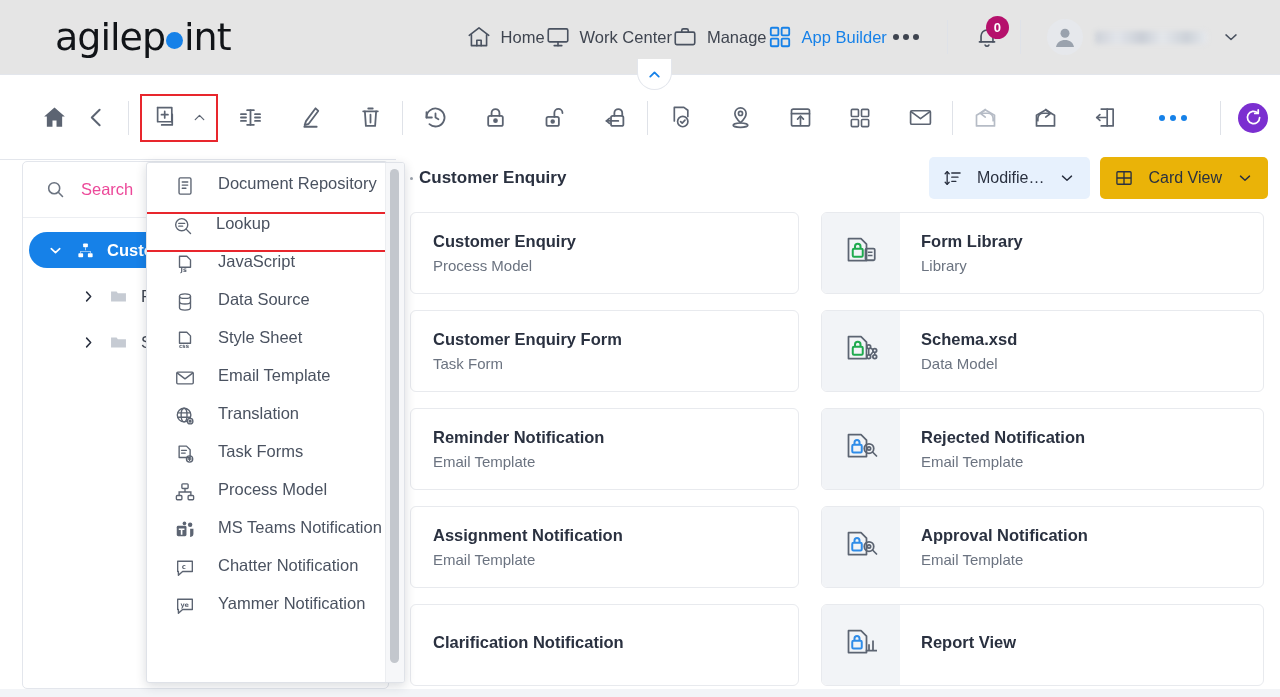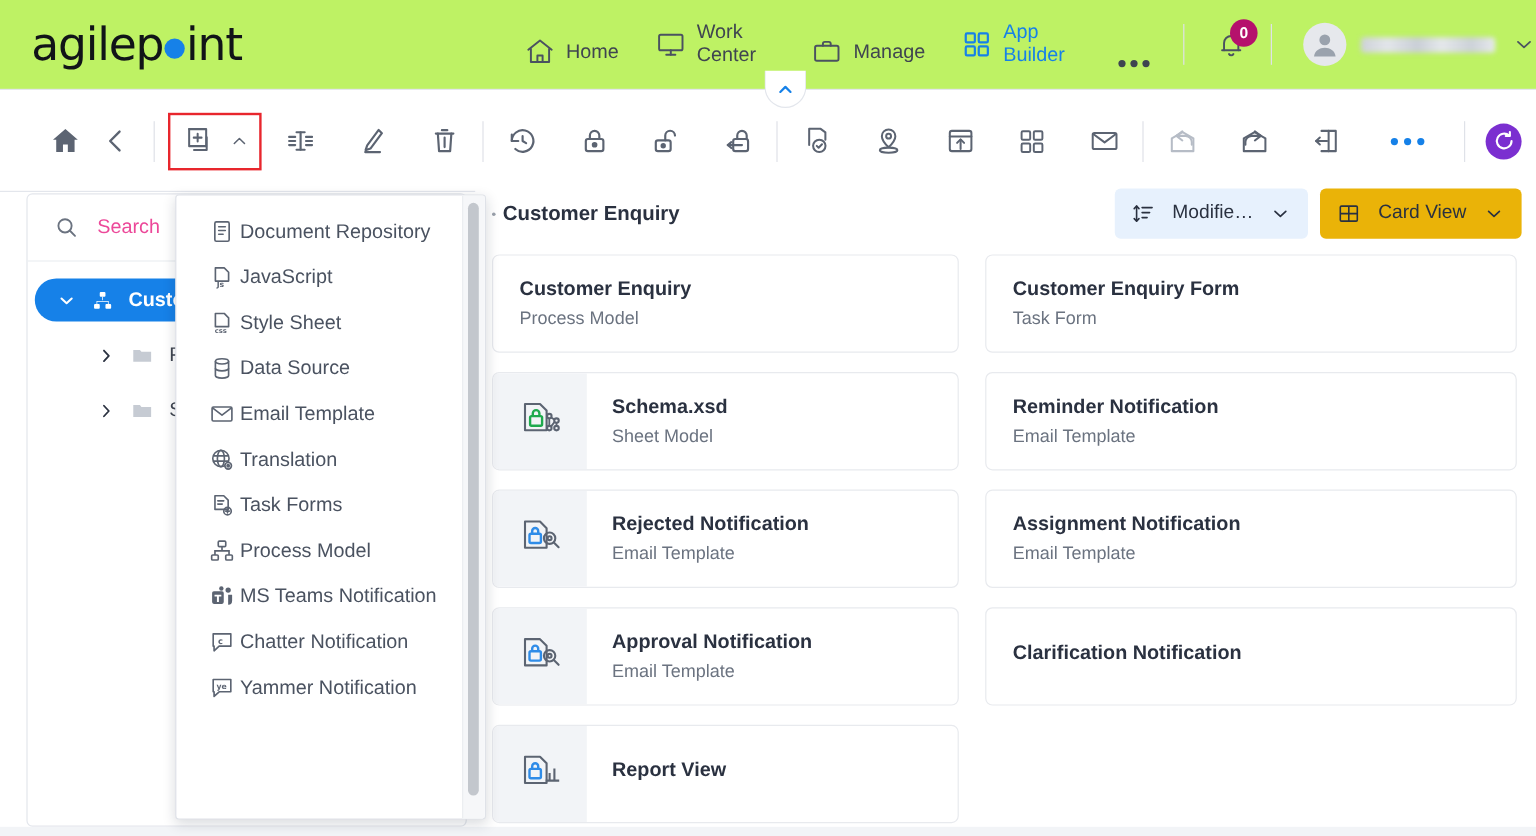--- a/index.html
+++ b/index.html
@@ -5,34 +5,34 @@
   * { box-sizing: border-box; margin: 0; padding: 0; }
   html, body {
     width: 1280px; height: 697px;
     font-family: "Liberation Sans", sans-serif;
     background: #ffffff; overflow: hidden;
   }
 
   
   .topnav {
     position: absolute; top: 0; left: 0; width: 1280px; height: 75px;
-    background: #bef264; border-bottom: 1px solid #e3e6ec;
-    display: flex; align-items: center;
+    background: #e5e5e5; border-bottom: 1px solid #e3e6ec;
+    display: flex; align-items: center; padding-left: 29px;
   }
   .logo { margin-left: 26px; display: flex; align-items: baseline; }
   .logo-text {
     font-size: 38px; letter-spacing: -1px; color: #111418;
     font-family: "DejaVu Sans", sans-serif; font-weight: 400;
   }
   .logo-dot {
     display: inline-block; width: 17px; height: 17px; border-radius: 50%;
     background: #1681e8; margin: 0 1px; position: relative; top: -1px;
   }
 
-  .navitems { display: flex; align-items: flex-end; margin-left: 235px; gap: 30px; }
+  .navitems { display: flex; align-items: center; margin-left: 235px; }
   .navitem { display: flex; align-items: center; gap: 9px; cursor: pointer; }
   .navitem .lbl { font-size: 16.5px; color: #3f4550; }
   .navitem.active .lbl { color: #1681e8; }
   .navicon { width: 26px; height: 26px; display: block; }
 
   .dots-btn { display: flex; gap: 4px; align-items: center; cursor: pointer; margin-left: 6px;}
   .dots-btn i { width: 6px; height: 6px; border-radius: 50%; background: #3f4550; display: block; }
 
   .nav-sep { width: 1px; height: 34px; background: #dfe2e8; margin-left: 28px; }
 
@@ -148,21 +148,21 @@
   .card-sub { font-size: 15px; color: #6b7380; }
 
   
   .menu {
     position: absolute; top: 162px; left: 146px; width: 259px; height: 521px;
     background: #fff; border: 1px solid #dfe2e8; border-radius: 3px;
     box-shadow: 0 3px 11px rgba(20,30,50,.16); z-index: 20; overflow: hidden;
   }
   .menu-inner { padding-top: 11px; }
   .menu-item {
-    height: 38px; display: flex; align-items: center; gap: 4px;
+    height: 38px; display: flex; gap: 22px;
     padding-left: 26px; cursor: pointer;
   }
   .menu-item .mi-lbl { font-size: 16.5px; color: #4a5260; white-space: nowrap; }
   .menu-item.sel {
     border: 2px solid #e8262d; height: 40px; margin: 0 -2px;
     padding-left: 24px;
   }
   .mi-ico { width: 23px; height: 23px; flex: none; display: flex; align-items: center; justify-content: center; }
   .menu-sb {
     position: absolute; top: 6px; right: 5px; width: 9px; height: 494px;
@@ -561,20 +561,35 @@
 
   <div class="cards">
 
     <div class="card">
       <div class="card-body">
         <div class="card-title">Customer Enquiry</div>
         <div class="card-sub">Process Model</div>
       </div>
     </div>
 
+    <div class="card has-icon">
+      <div class="card-ico">
+        <svg width="40" height="40" viewBox="0 0 32 32" fill="none" stroke="#5c6472" stroke-width="1.4" stroke-linejoin="round">
+          <path d="M6 4.5h10l4.4 4.4V22H6z"></path>
+          <rect x="9.4" y="12.6" width="8" height="6.4" rx="1" fill="none" stroke="#1faa4e" stroke-width="1.6"></rect>
+          <path d="M11.2 12.6v-1.8a2.2 2.2 0 0 1 4.4 0v1.8" stroke="#1faa4e" stroke-width="1.6"></path>
+          <rect x="19.6" y="12.4" width="7.4" height="9.4" rx="1"></rect>
+          <path d="M21.4 15.4h3.8M21.4 18h3.8" stroke-width="1.2"></path>
+        </svg>
+      </div>
+      <div class="card-body">
+        <div class="card-title">Form Library</div>
+        <div class="card-sub">Library</div>
+      </div>
+    </div>
 
     <div class="card">
       <div class="card-body">
         <div class="card-title">Customer Enquiry Form</div>
         <div class="card-sub">Task Form</div>
       </div>
     </div>
 
     <div class="card has-icon">
       <div class="card-ico">
@@ -584,21 +599,21 @@
           <path d="M11.2 12.6v-1.8a2.2 2.2 0 0 1 4.4 0v1.8" stroke="#1faa4e" stroke-width="1.6"></path>
           <circle cx="22.2" cy="12.6" r="1.5"></circle>
             <circle cx="27" cy="15.6" r="1.5"></circle>
           <circle cx="22.2" cy="20.6" r="1.5"></circle>
             <circle cx="27" cy="20.6" r="1.5"></circle>
           <path d="M22.2 14.1v5M23.5 13.6l2.4 1.4M27 17.1v2M25.6 16.6 23.3 19.6" stroke-width="1.2"></path>
         </svg>
       </div>
       <div class="card-body">
         <div class="card-title">Schema.xsd</div>
-        <div class="card-sub">Sheet Model</div>
+        <div class="card-sub">Data Model</div>
       </div>
     </div>
 
     <div class="card">
       <div class="card-body">
         <div class="card-title">Reminder Notification</div>
         <div class="card-sub">Email Template</div>
       </div>
     </div>
 
@@ -676,51 +691,61 @@
     <div class="menu-item">
       <span class="mi-ico">
         <svg width="22" height="22" viewBox="0 0 24 24" fill="none" stroke="#5c6472" stroke-width="1.5" stroke-linejoin="round">
             <rect x="5.5" y="3.2" width="13" height="17.6" rx="1.4"></rect>
             <path d="M9 7.6h6M9 11h6M9 14.4h4" stroke-linecap="round"></path>
           </svg>
       </span>
       <span class="mi-lbl">Document Repository</span>
     </div>
 
+    <div class="menu-item sel">
+      <span class="mi-ico">
+        <svg width="22" height="22" viewBox="0 0 24 24" fill="none" stroke="#5c6472" stroke-width="1.5" stroke-linecap="round">
+            <circle cx="10.6" cy="10.6" r="6.6"></circle>
+            <path d="M7.4 9.2h6.4M7.4 12.2h4.2"></path>
+            <path d="M15.4 15.4 20.2 20.2"></path>
+          </svg>
+      </span>
+      <span class="mi-lbl">Lookup</span>
+    </div>
 
 
     <div class="menu-item">
       <span class="mi-ico">
         <svg width="22" height="22" viewBox="0 0 24 24" fill="none" stroke="#5c6472" stroke-width="1.5" stroke-linejoin="round">
             <path d="M6 3.5h8l4 4v8H6z"></path>
             <text x="7.2" y="21" font-size="7" fill="#5c6472" stroke="none" font-family="DejaVu Sans, sans-serif" font-weight="bold">Js</text>
           </svg>
       </span>
       <span class="mi-lbl">JavaScript</span>
-    </div>
-
-    <div class="menu-item">
-      <span class="mi-ico">
-        <svg width="22" height="22" viewBox="0 0 24 24" fill="none" stroke="#5c6472" stroke-width="1.5" stroke-linejoin="round">
-            <path d="M6 3.5h8l4 4v8H6z"></path>
-            <text x="5.4" y="21" font-size="6.2" fill="#5c6472" stroke="none" font-family="DejaVu Sans, sans-serif" font-weight="bold">css</text>
-          </svg>
-      </span>
-      <span class="mi-lbl">Style Sheet</span>
     </div>
 
     <div class="menu-item">
       <span class="mi-ico">
         <svg width="22" height="22" viewBox="0 0 24 24" fill="none" stroke="#5c6472" stroke-width="1.5" stroke-linejoin="round">
             <ellipse cx="12" cy="5.6" rx="6" ry="2.4"></ellipse>
             <path d="M6 5.6v12.8c0 1.3 2.7 2.4 6 2.4s6-1.1 6-2.4V5.6"></path>
             <path d="M6 11.8c0 1.3 2.7 2.4 6 2.4s6-1.1 6-2.4"></path>
           </svg>
       </span>
       <span class="mi-lbl">Data Source</span>
+    </div>
+
+    <div class="menu-item">
+      <span class="mi-ico">
+        <svg width="22" height="22" viewBox="0 0 24 24" fill="none" stroke="#5c6472" stroke-width="1.5" stroke-linejoin="round">
+            <path d="M6 3.5h8l4 4v8H6z"></path>
+            <text x="5.4" y="21" font-size="6.2" fill="#5c6472" stroke="none" font-family="DejaVu Sans, sans-serif" font-weight="bold">css</text>
+          </svg>
+      </span>
+      <span class="mi-lbl">Style Sheet</span>
     </div>
 
     <div class="menu-item">
       <span class="mi-ico">
         <svg width="22" height="22" viewBox="0 0 24 24" fill="none" stroke="#5c6472" stroke-width="1.5" stroke-linejoin="round">
             <rect x="3" y="5.6" width="18" height="12.8" rx="1.2"></rect>
             <path d="M3.4 6.4 12 13l8.6-6.6"></path>
           </svg>
       </span>
       <span class="mi-lbl">Email Template</span>

